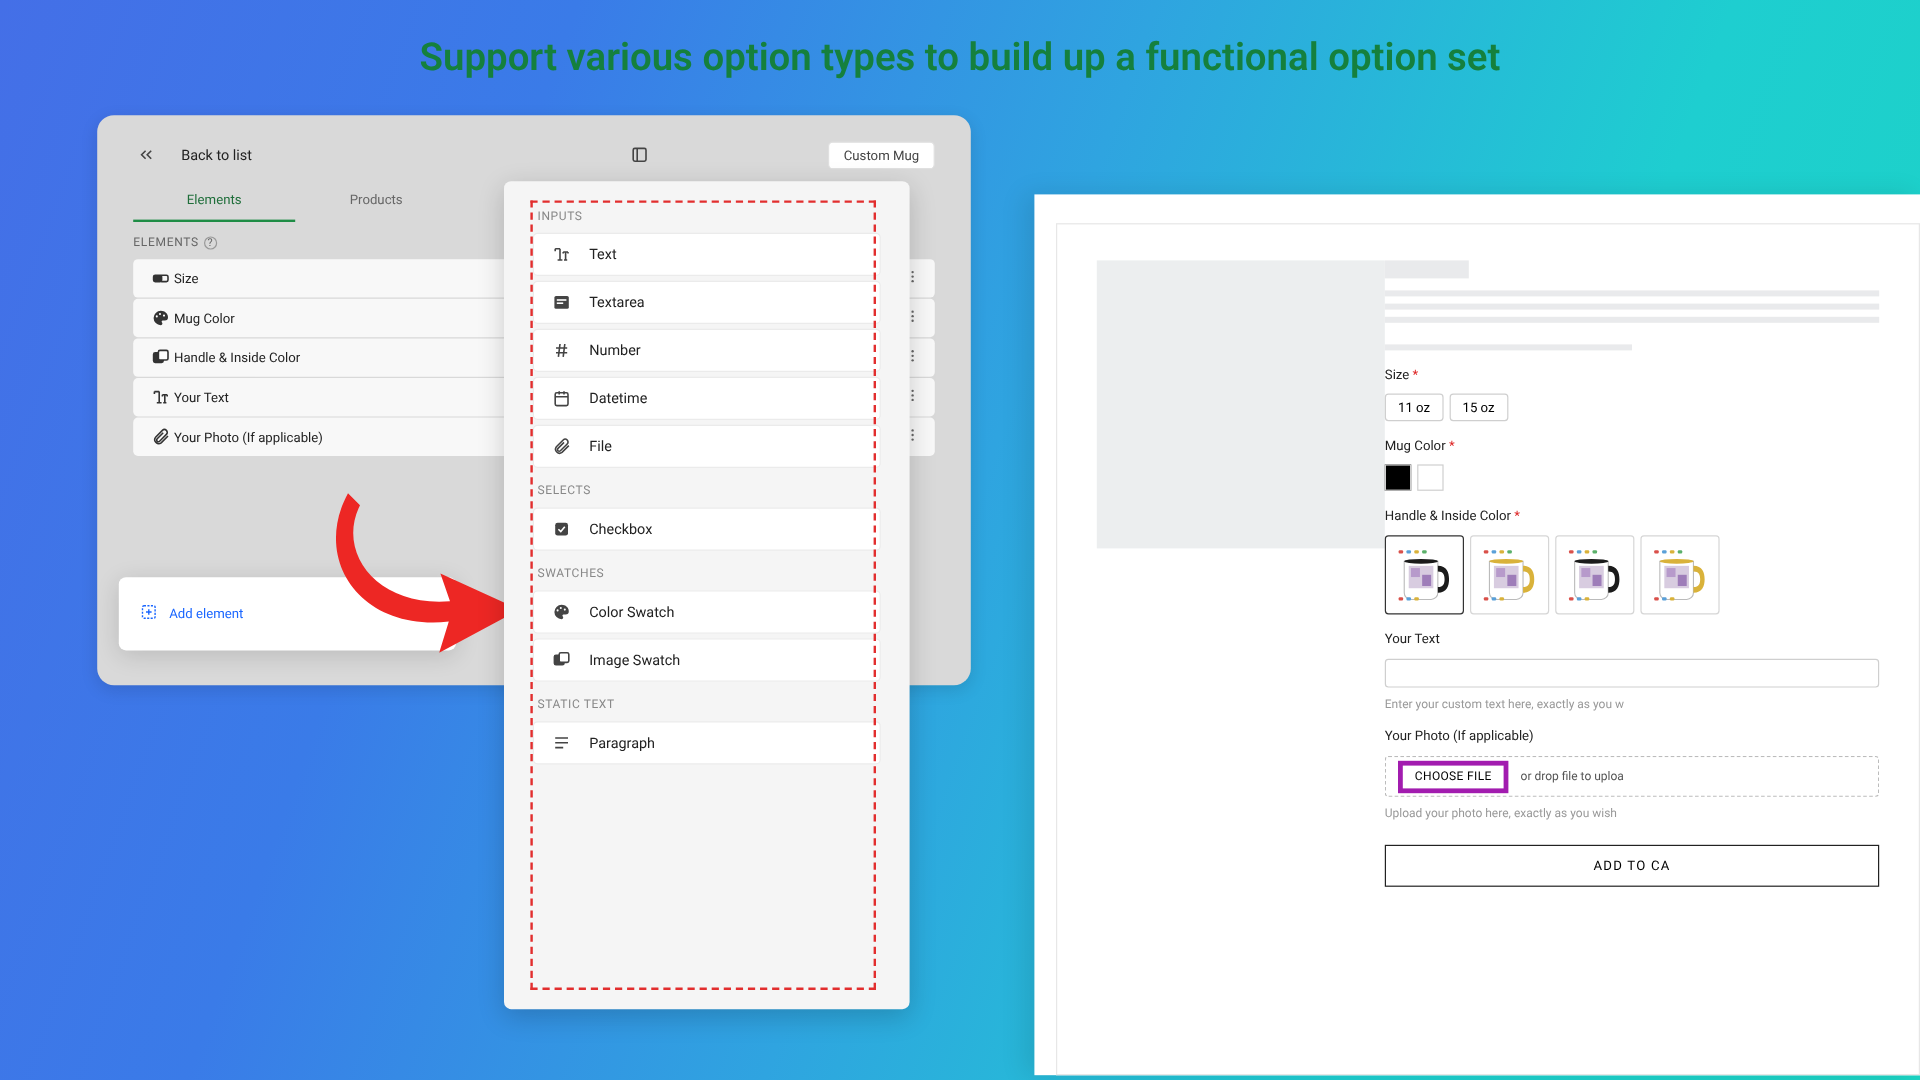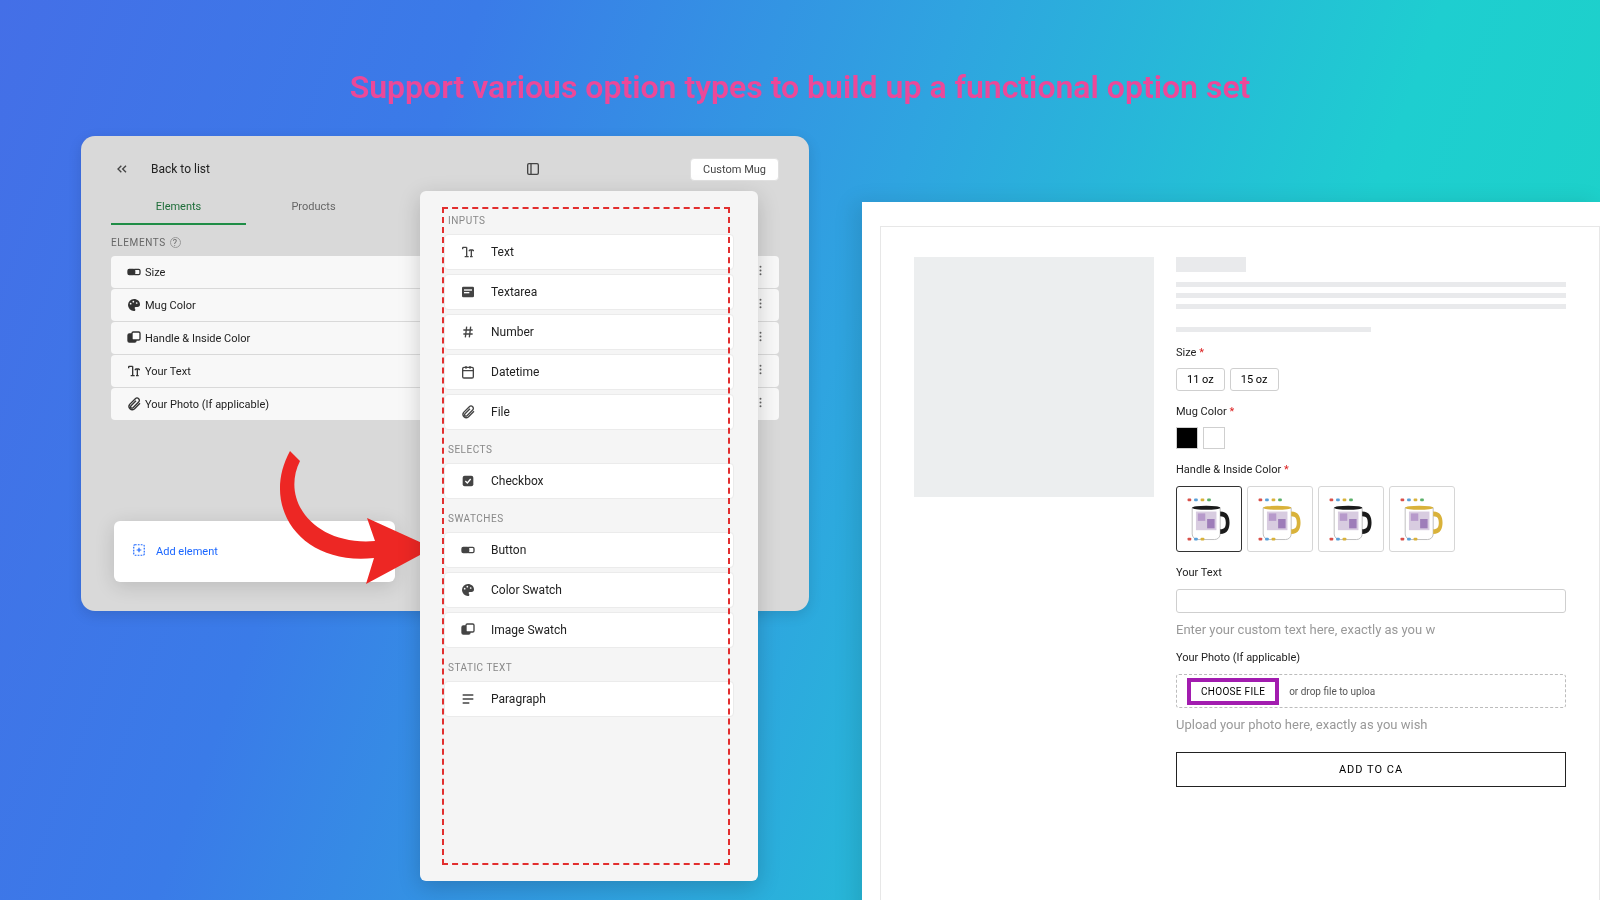--- a/index.html
+++ b/index.html
@@ -1,75 +1,75 @@
 <!DOCTYPE html>
 <html><head>
 <meta charset="utf-8">
 <style>
 *{box-sizing:border-box;margin:0;padding:0}
 body{font-family:-apple-system,BlinkMacSystemFont,"Segoe UI",Roboto,sans-serif;width:1600px;height:900px;overflow:hidden;background:linear-gradient(110deg,#446FE7 0%,#3A7BE8 25%,#2FA4E0 50%,#1ECED0 75%,#1CD4C4 100%)}
-.headline{color:#ec4899;font-size:32px;font-weight:600;text-align:center;padding:68px 0 30px}
+.headline{color:#15803d;font-size:32px;font-weight:600;text-align:center;padding:28px 0 30px}
 .panels{position:relative;width:100%;height:780px}
 
 
 .left-panel{position:absolute;left:81px;top:0;width:728px;height:475px;background:#d9d9d9;border-radius:14px;box-shadow:0 4px 14px rgba(0,0,0,.12);padding:20px 30px}
 .lp-header{display:flex;align-items:center;gap:18px;height:26px}
 .icon-box{display:flex;align-items:center;justify-content:center;width:22px;height:22px;color:#444}
 .back-label{font-size:12px;color:#222}
 .expand-btn{margin-left:auto}
 .chip{background:#fff;border-radius:4px;padding:4px 12px;font-size:11px;color:#444;border:1px solid #e0e0e0;margin-left:128px}
 .tabs{display:flex;margin-top:8px}
 .tab{flex:0 0 135px;text-align:center;font-size:11px;padding:10px 0;color:#666}
 .tab.active{color:#1f6e3a;border-bottom:2px solid #1f8d46}
 .section-hdr{font-size:10px;letter-spacing:.6px;color:#666;margin-top:12px;display:flex;align-items:center;gap:4px}
 .help-ic{font-size:9px;border:1px solid #999;border-radius:50%;width:11px;height:11px;display:inline-flex;align-items:center;justify-content:center}
 .el-list{margin-top:8px}
 .el-row{display:flex;align-items:center;background:#f8f8f8;border-radius:4px;margin-bottom:1px;padding:8px 12px;font-size:11px;color:#222}
 .el-row .ic{width:22px;color:#333;display:flex;justify-content:center}
 .el-row .lbl{flex:1}
 .el-row .trail{display:flex;gap:10px;color:#666}
-.add-card{position:absolute;left:114px;top:385px;width:281px;background:#fff;border-radius:6px;box-shadow:0 4px 20px rgba(0,0,0,.14);padding:22px 18px;display:flex;align-items:center;gap:10px}
+.add-card{position:absolute;left:99px;top:385px;width:281px;background:#fff;border-radius:6px;box-shadow:0 4px 20px rgba(0,0,0,.14);padding:22px 18px;display:flex;align-items:center;gap:10px}
 .add-card .plus{color:#1a66ff;font-size:12px}
 .add-card .txt{color:#1a66ff;font-size:11px}
 
 
 .mid-panel{position:absolute;left:420px;top:55px;width:338px;height:690px;background:#f5f5f5;border-radius:6px;box-shadow:0 6px 22px rgba(0,0,0,.18);padding:24px}
 .dashed{position:absolute;inset:16px 28px 16px 22px;border:2px dashed #e22e2e;pointer-events:none}
 .group-title{font-size:10px;letter-spacing:.5px;color:#888;margin:0 0 8px 4px}
 .group-title.first{margin-top:0}
 .group-title.nf{margin-top:14px}
 .type-card{background:#fff;border:1px solid #ebebeb;border-radius:4px;margin-bottom:4px;display:flex;align-items:center;padding:9px 14px;font-size:12px;color:#222;gap:14px}
 .type-card .ic{width:18px;color:#444;display:flex;justify-content:center}
 
 
 .arrow{position:absolute;left:270px;top:300px;width:170px;height:170px}
 
 
 .right-shadow{position:absolute;left:862px;top:66px;width:740px;height:734px;background:#fff;box-shadow:-8px 0 20px rgba(0,0,0,.1)}
 .right-panel{position:absolute;left:880px;top:90px;width:720px;height:710px;background:#fff;border:1px solid #e7e7e7}
-.rp-inner{display:flex;padding:30px 33px;gap:22px}
+.rp-inner{display:flex;padding:30px 33px;}
 .ph-img{width:240px;height:240px;background:#eceeef}
 .rp-meta{flex:1;display:flex;flex-direction:column;gap:6px}
 .sk-title{height:15px;width:70px;background:#e9eaec;margin-bottom:4px}
 .sk-line{height:5px;background:#e9eaec}
 .sk-gap{height:6px}
 .opt-label{font-size:11px;color:#222;margin-top:8px}
 .req{color:#d22}
 .btn-row{display:flex;gap:5px;margin-top:3px}
 .sz-btn{border:1px solid #cfcfcf;border-radius:3px;padding:4px 10px;font-size:11px;background:#fff}
 .sw-row{display:flex;gap:5px;margin-top:3px}
 .sw{width:22px;height:22px;border:1px solid #cfcfcf}
 .sw.black{background:#000}
 .sw.white{background:#fff}
 .mug-grid{display:flex;flex-wrap:wrap;gap:5px;margin-top:4px}
 .mug-item{width:66px;height:66px;border:1px solid #d6d6d6;border-radius:3px;display:flex;align-items:center;justify-content:center;overflow:hidden;position:relative}
 .mug-item.sel{border-color:#333}
 .mug-svg{width:56px;height:56px}
 .text-input{border:1px solid #cfcfcf;border-radius:3px;height:24px;width:100%;margin-top:4px;padding:0 6px;font-size:11px}
-.hint{font-size:13px;color:#999;margin-top:3px}
+.hint{font-size:10px;color:#999;margin-top:3px}
 .file-drop{border:1px dashed #bcbcbc;border-radius:3px;height:34px;display:flex;align-items:center;padding:0 10px;gap:10px;margin-top:4px}
 .choose-btn{border:4px solid #a21caf;padding:4px 10px;font-size:10px;background:#fff;letter-spacing:.3px}
 .drop-txt{font-size:10px;color:#555}
 .cart-btn{border:1px solid #222;background:#fff;padding:10px;text-align:center;font-size:11px;letter-spacing:1px;margin-top:14px}
 </style>
 </head>
 <body>
 
 <div class="headline">Support various option types to build up a functional option set</div>
 
@@ -272,29 +272,20 @@
             <svg width="16" height="16" viewBox="0 0 24 24" fill="currentColor">
               <rect x="4" y="4" width="16" height="16" rx="3"></rect>
               <path d="M8 12l3 3 5-6" stroke="#fff" stroke-width="2" fill="none"></path>
             </svg>
           </span>
           <span>Checkbox</span>
         </div>
         <div class="group-title nf">SWATCHES</div>
         <div class="type-card">
           <span class="ic">
-            <svg width="16" height="16" viewBox="0 0 24 24" fill="none" stroke="currentColor" stroke-width="2">
-              <rect x="3" y="8" width="10" height="8" rx="2" fill="currentColor"></rect>
-              <rect x="11" y="8" width="10" height="8" rx="2"></rect>
-            </svg>
-          </span>
-          <span>Button</span>
-        </div>
-        <div class="type-card">
-          <span class="ic">
             <svg width="16" height="16" viewBox="0 0 24 24" fill="currentColor">
               <path d="M12 3a9 9 0 100 18c1.5 0 2-1 2-2s-1-1.5-1-2.5 1-1.5 2-1.5h2a4 4 0 004-4c0-4.4-4-8-9-8z"></path>
               <circle cx="7" cy="10" r="1.3" fill="#fff"></circle>
               <circle cx="11" cy="7" r="1.3" fill="#fff"></circle>
               <circle cx="16" cy="9" r="1.3" fill="#fff"></circle>
             </svg>
           </span>
           <span>Color Swatch</span>
         </div>
         <div class="type-card">

